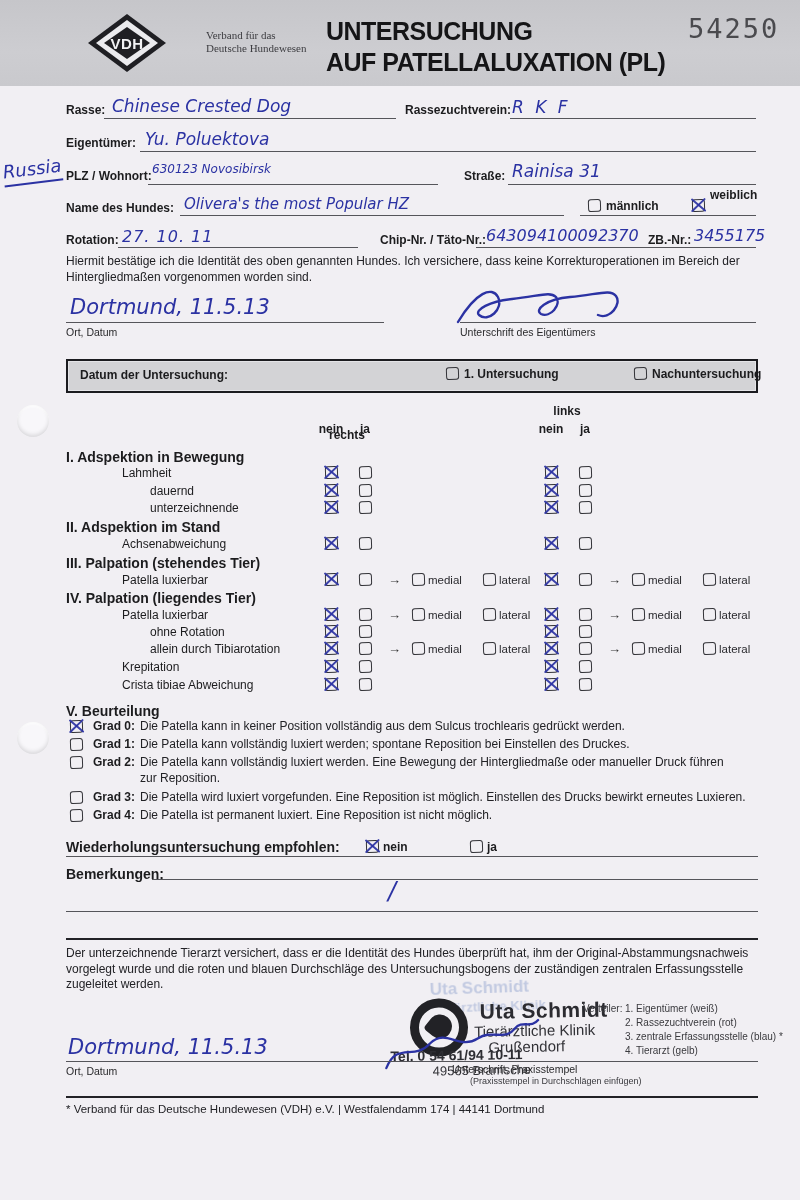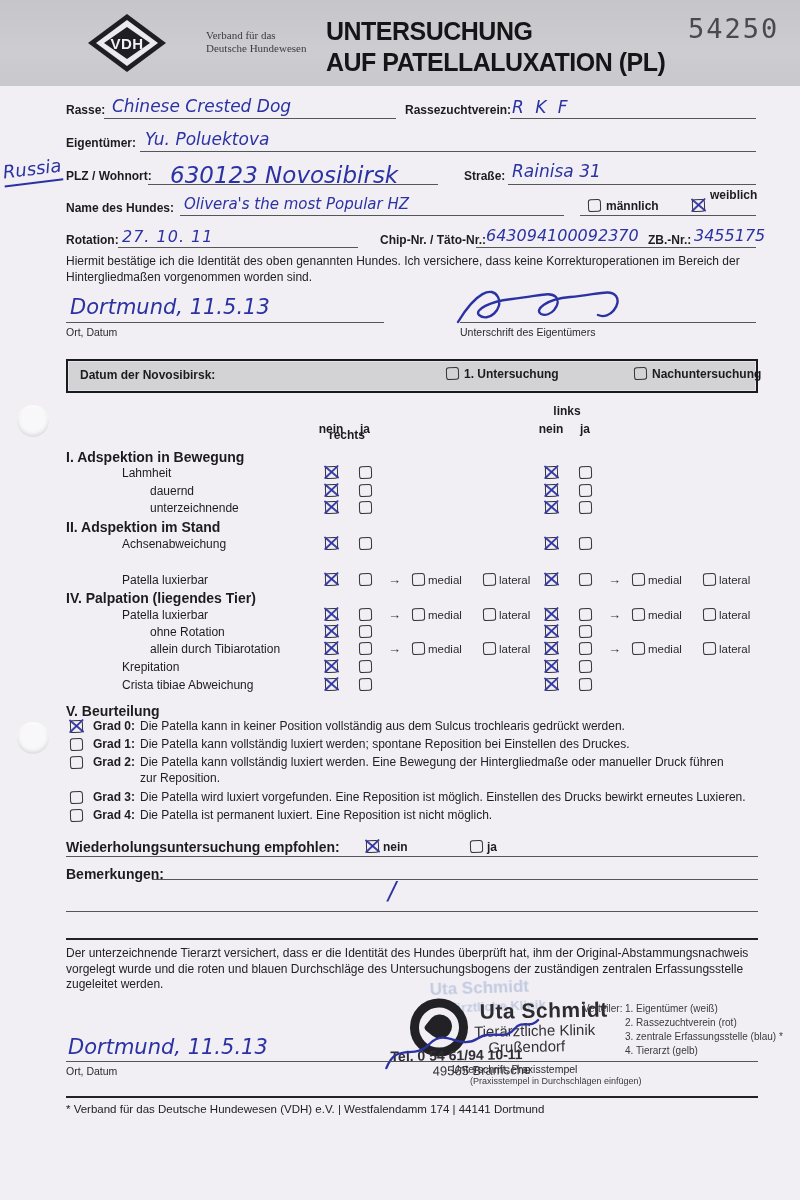--- a/index.html
+++ b/index.html
@@ -74,21 +74,21 @@
   <span class="ink abs" style="left:512px;top:97px;font-size:17px;letter-spacing:3px;">R K F</span>
   <div class="line" style="left:510px;top:118px;width:246px;"></div>
 
   <span class="lbl abs" style="left:66px;top:136px;">Eigentümer:</span>
   <span class="ink abs" style="left:145px;top:129px;font-size:17px;">Yu. Poluektova</span>
   <div class="line" style="left:140px;top:151px;width:616px;"></div>
 
   <span class="ink abs" style="left:3px;top:158px;font-size:18px;transform:rotate(-7deg);border-bottom:2px solid #2b32a3;padding-bottom:3px;">Russia</span>
 
   <span class="lbl abs" style="left:66px;top:169px;">PLZ / Wohnort:</span>
-  <span class="ink abs" style="left:152px;top:162px;font-size:23px;margin-left:18px;">630123 Novosibirsk</span>
+  <span class="ink abs" style="left:152px;top:162px;font-size:12px;">630123 Novosibirsk</span>
   <div class="line" style="left:148px;top:184px;width:290px;"></div>
   <span class="lbl abs" style="left:464px;top:169px;">Straße:</span>
   <span class="ink abs" style="left:512px;top:161px;font-size:17px;">Rainisa 31</span>
   <div class="line" style="left:508px;top:184px;width:248px;"></div>
 
   <span class="lbl abs" style="left:66px;top:201px;">Name des Hundes:</span>
   <span class="ink abs" style="left:184px;top:195px;font-size:15px;">Olivera's the most Popular HZ</span>
   <div class="line" style="left:180px;top:215px;width:384px;"></div>
   <span class="cb" style="left:588px;top:199px;"></span>
   <span class="abs" style="left:606px;top:199px;font-weight:700;font-size:12px;">männlich</span>
@@ -110,21 +110,21 @@
   <span class="ink abs" style="left:70px;top:295px;font-size:21px;">Dortmund, 11.5.13</span>
   <div class="line" style="left:66px;top:322px;width:318px;"></div>
   <span class="lbl-sm abs" style="left:66px;top:326px;">Ort, Datum</span>
   <svg class="abs" style="left:452px;top:284px;" width="200" height="44" viewBox="0 0 200 44">
     <path d="M6,38 C24,8 40,2 46,13 C52,25 36,39 27,31 C22,26 38,17 60,15 C88,12 98,7 104,13 C110,21 98,34 89,30 C82,26 94,15 118,13 C148,10 158,5 164,12 C170,20 158,36 146,31" stroke="#2b32a3" stroke-width="2.4" fill="none" stroke-linecap="round"></path>
   </svg>
   <div class="line" style="left:460px;top:322px;width:296px;"></div>
   <span class="lbl-sm abs" style="left:460px;top:326px;">Unterschrift des Eigentümers</span>
 
   <div class="gbar"></div>
-  <span class="lbl abs" style="left:80px;top:368px;">Datum der Novosibirsk:</span>
+  <span class="lbl abs" style="left:80px;top:368px;">Datum der Untersuchung:</span>
   <span class="cb" style="left:446px;top:367px;"></span>
   <span class="abs" style="left:464px;top:367px;font-weight:700;font-size:12px;">1. Untersuchung</span>
   <span class="cb" style="left:634px;top:367px;"></span>
   <span class="abs" style="left:652px;top:367px;font-weight:700;font-size:12px;">Nachuntersuchung</span>
 
   <span class="colhead abs" style="left:318px;top:428px;width:58px;">rechts</span>
   <span class="colhead abs" style="left:538px;top:404px;width:58px;">links</span>
   <span class="colhead abs" style="left:318px;top:422px;width:26px;">nein</span>
   <span class="colhead abs" style="left:352px;top:422px;width:26px;">ja</span>
   <span class="colhead abs" style="left:538px;top:422px;width:26px;">nein</span>
@@ -159,20 +159,23 @@
       <span class="sec abs" style="left:66px;">II. Adspektion im Stand</span>
     </div>
   <div class="exam-row" style="top:537px;">
     <span class="abs" style="left:122px;">Achsenabweichung</span>
     <span class="cb checked" style="left:325px;"></span>
     <span class="cb" style="left:359px;"></span>
     <span class="cb checked" style="left:545px;"></span>
     <span class="cb" style="left:579px;"></span>
   </div>
 
+  <div class="exam-row" style="top:555px;">
+      <span class="sec abs" style="left:66px;">III. Palpation (stehendes Tier)</span>
+    </div>
   <div class="exam-row" style="top:573px;">
     <span class="abs" style="left:122px;">Patella luxierbar</span>
     <span class="cb checked" style="left:325px;"></span>
     <span class="cb" style="left:359px;"></span>
     <span class="arr abs" style="left:388px;top:-1px;">→</span>
     <span class="cb" style="left:412px;"></span>
     <span class="opt abs" style="left:428px;top:1px;">medial</span>
     <span class="cb" style="left:483px;"></span>
     <span class="opt abs" style="left:499px;top:1px;">lateral</span>
     <span class="cb checked" style="left:545px;"></span>

